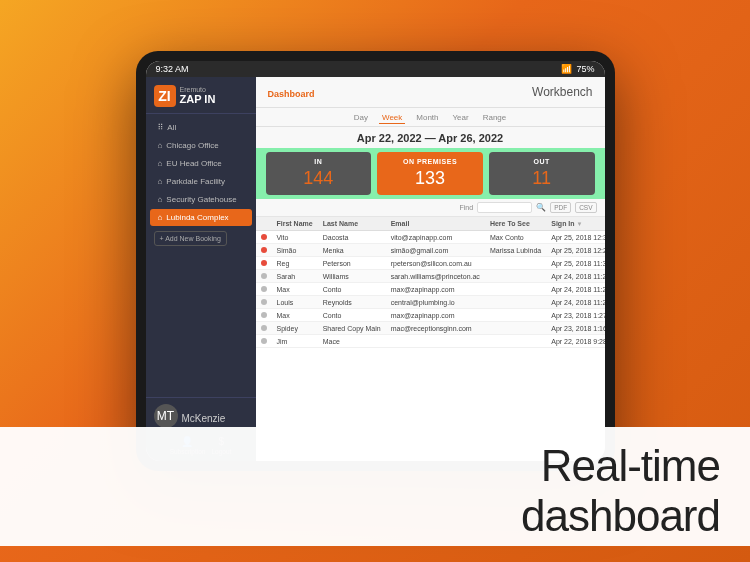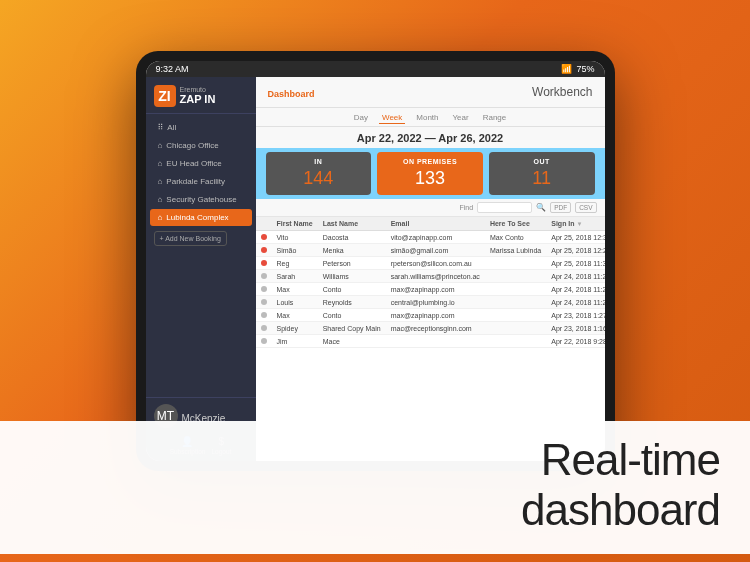--- a/index.html
+++ b/index.html
@@ -234,21 +234,21 @@
       font-weight: 600;
       color: #333;
       background: #f8f8f8;
     }
 
     
     .stats-row {
       display: flex;
       gap: 6px;
       padding: 4px 10px;
-      background: #7dd3fc;
+      background: #86efac;
     }
 
     .stat-card {
       flex: 1;
       border-radius: 4px;
       padding: 6px 8px;
       text-align: center;
     }
 
     .stat-card.in-card {
@@ -612,22 +612,22 @@
             </table>
           </div>
         </div>
       </div>
     </div>
   </div>
 </div>
 
 <div style="
   position:absolute;
-  bottom:8px; left:0; right:0;
+  bottom:16px; left:0; right:0;
   background:rgba(255,255,255,0.96);
-  padding: 14px 30px 18px;
+  padding: 14px 30px 4px;
   text-align:right;
 ">
   <div style="font-size:44px;font-weight:300;color:#222;line-height:1.15;letter-spacing:-1px;">
     <span>Real-time</span><br>
     <span>dashboard</span>
   </div>
 </div>
 
 </body></html>

